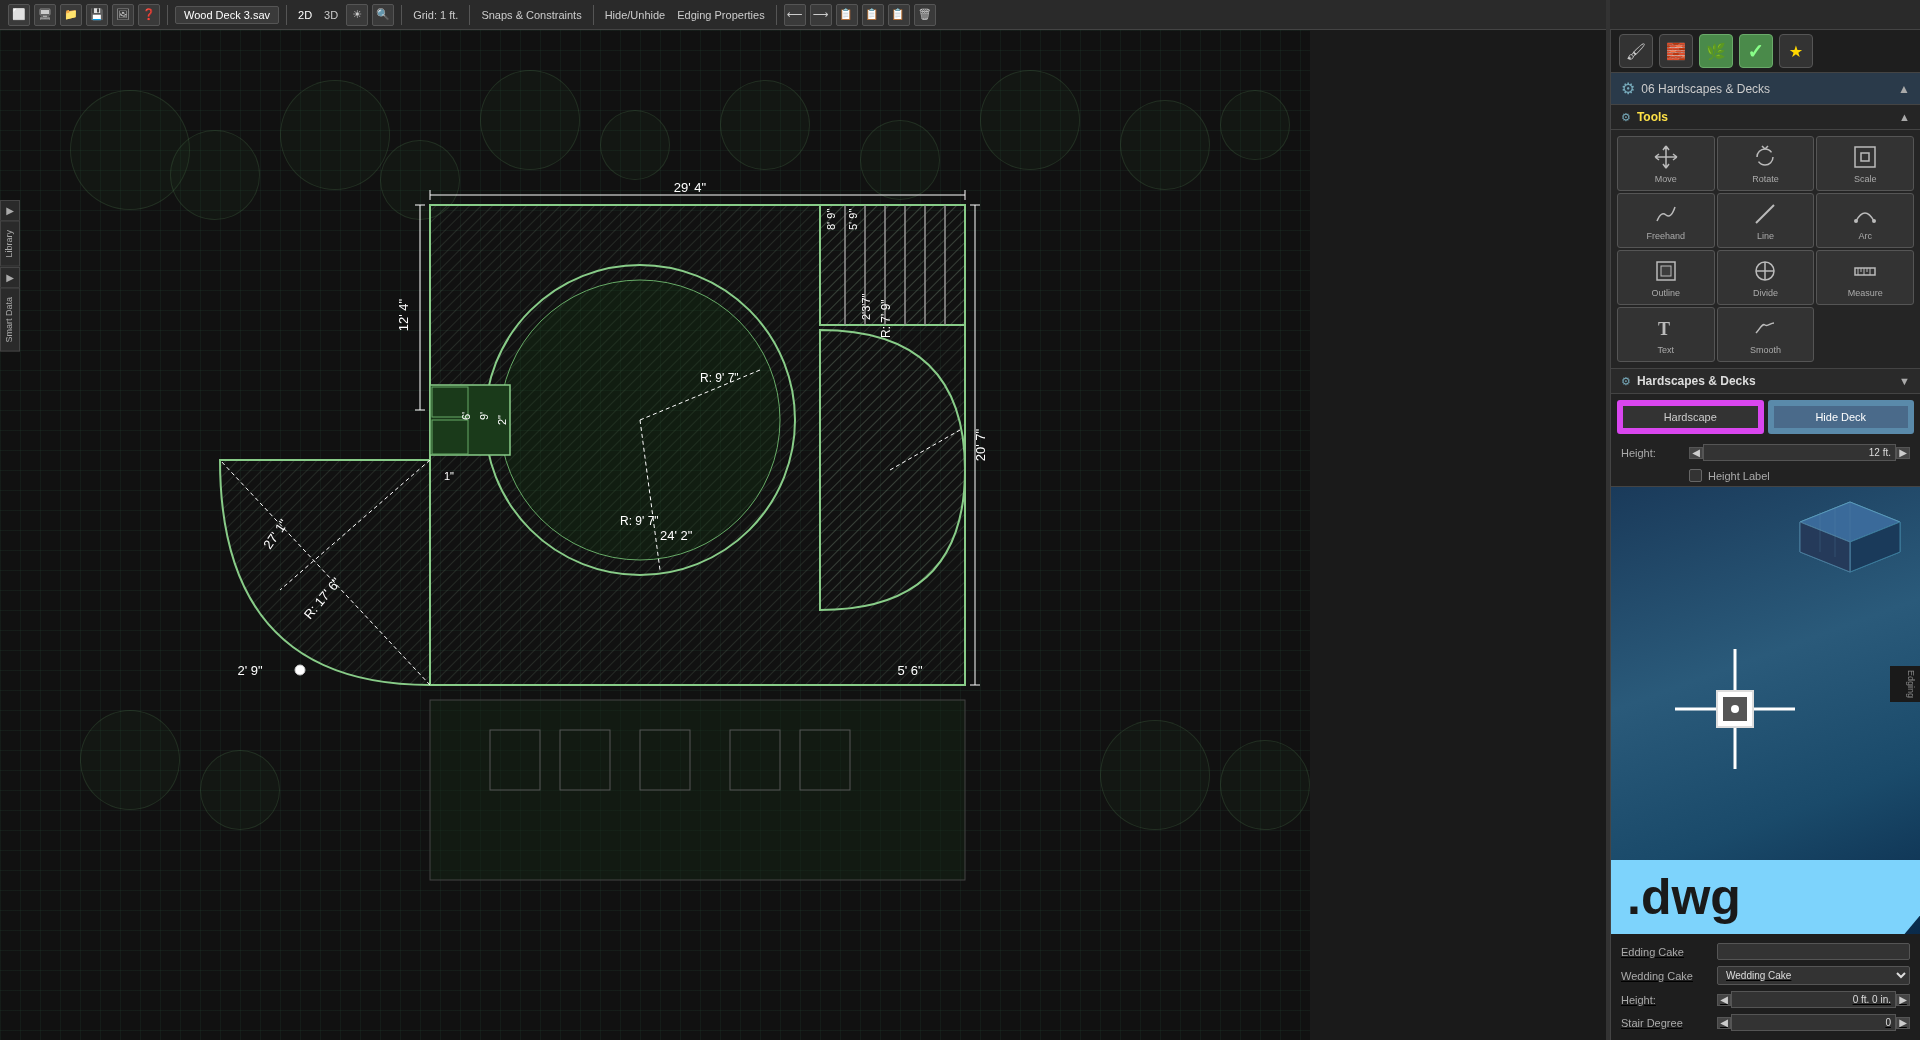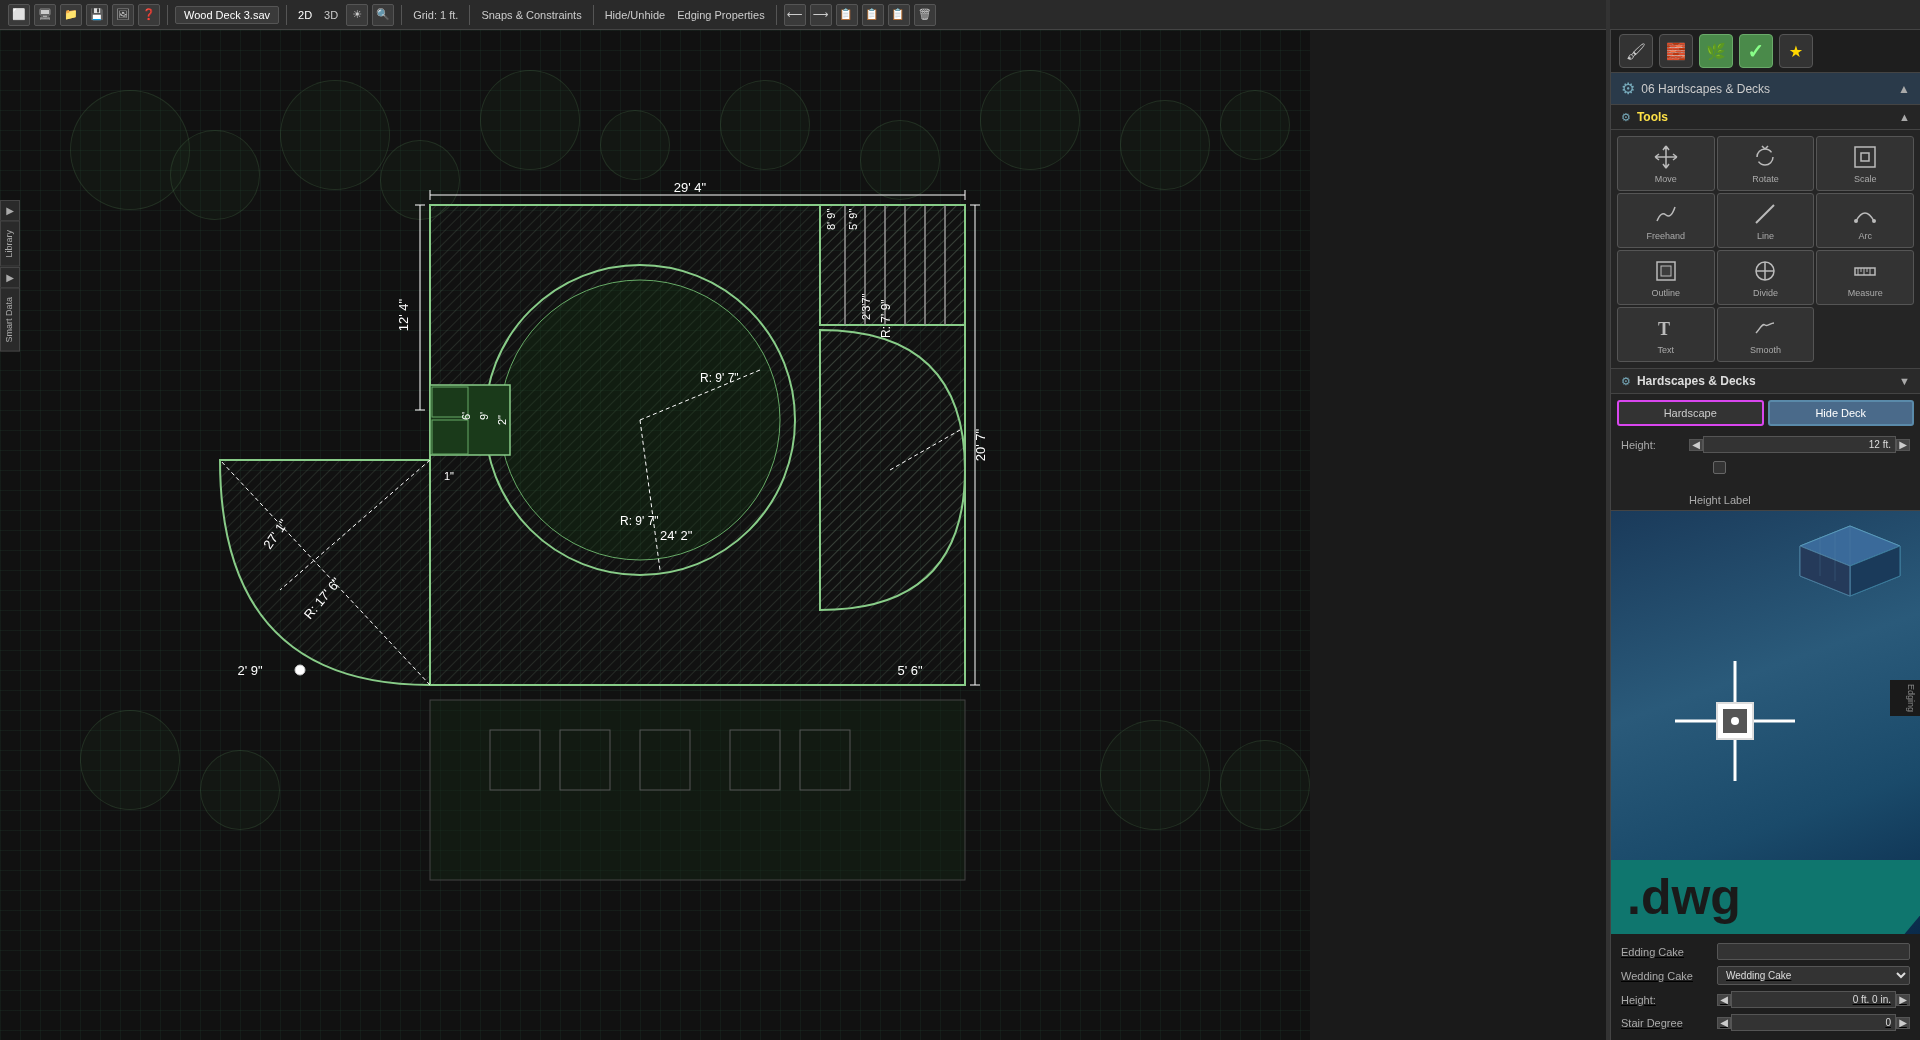--- a/index.html
+++ b/index.html
@@ -148,45 +148,44 @@
     .hardscapes-tabs {
       display: flex;
       gap: 4px;
       padding: 6px;
     }
     .hs-tab {
       flex: 1;
       padding: 5px;
       text-align: center;
       font-size: 11px;
-      border: 2px solid #d946ef;
+      border: 6px solid #d946ef;
       border-radius: 3px;
       cursor: pointer;
       color: #ccc;
       background: #333;
     }
     .hs-tab.active {
       background: #4a6a8a;
       border-color: #5a8aaa;
       color: #fff;
     }
     .property-row {
       display: flex;
       align-items: center;
       padding: 4px 10px;
       gap: 8px;
     }
     .property-label { color: #aaa; font-size: 11px; min-width: 60px; }
     .property-checkbox {
       display: flex;
       align-items: center;
-      gap: 20px;
+      gap: 6px;
       font-size: 11px;
       color: #aaa;
-      flex-direction: column;
     }
     .checkbox-box {
       width: 13px; height: 13px;
       border: 1px solid #666;
       background: #333;
       border-radius: 2px;
     }
 
     
     #preview-area {
@@ -689,21 +688,21 @@
         <polygon points="110,25 110,55 60,75 60,45" fill="#1a3a5a" stroke="#3a7a9a" stroke-width="1"></polygon>
         <polygon points="10,25 10,55 60,75 60,45" fill="#253a5a" stroke="#4a7a9a" stroke-width="1"></polygon>
 
         <line x1="30" y1="15" x2="30" y2="55" stroke="#5a8aaa" stroke-width="0.5" opacity="0.5"></line>
         <line x1="45" y1="10" x2="45" y2="60" stroke="#5a8aaa" stroke-width="0.5" opacity="0.5"></line>
         <line x1="60" y1="5" x2="60" y2="75" stroke="#5a8aaa" stroke-width="0.5" opacity="0.5"></line>
       </svg>
     </div>
 
     <div id="dwg-overlay">
-      <div style="width:100%;background:#0f766e;padding:8px 16px;clip-path:polygon(0 0,100% 0,100% 75%,95% 100%,0 100%);">
+      <div style="width:100%;background:#7dd3fc;padding:8px 16px;clip-path:polygon(0 0,100% 0,100% 75%,95% 100%,0 100%);">
         <span style="font-size:50px;font-weight:900;color:#1a1a1a;font-family:Arial,sans-serif;">.dwg</span>
       </div>
     </div>
 
     <div style="position:absolute;right:0;top:40%;width:30px;background:#1a1a1a;font-size:9px;color:#888;writing-mode:vertical-rl;padding:4px;">Edging</div>
   </div>
 
   <div id="bottom-props">
     <div class="bp-row">
       <span class="lbl">Edding Cake</span>

